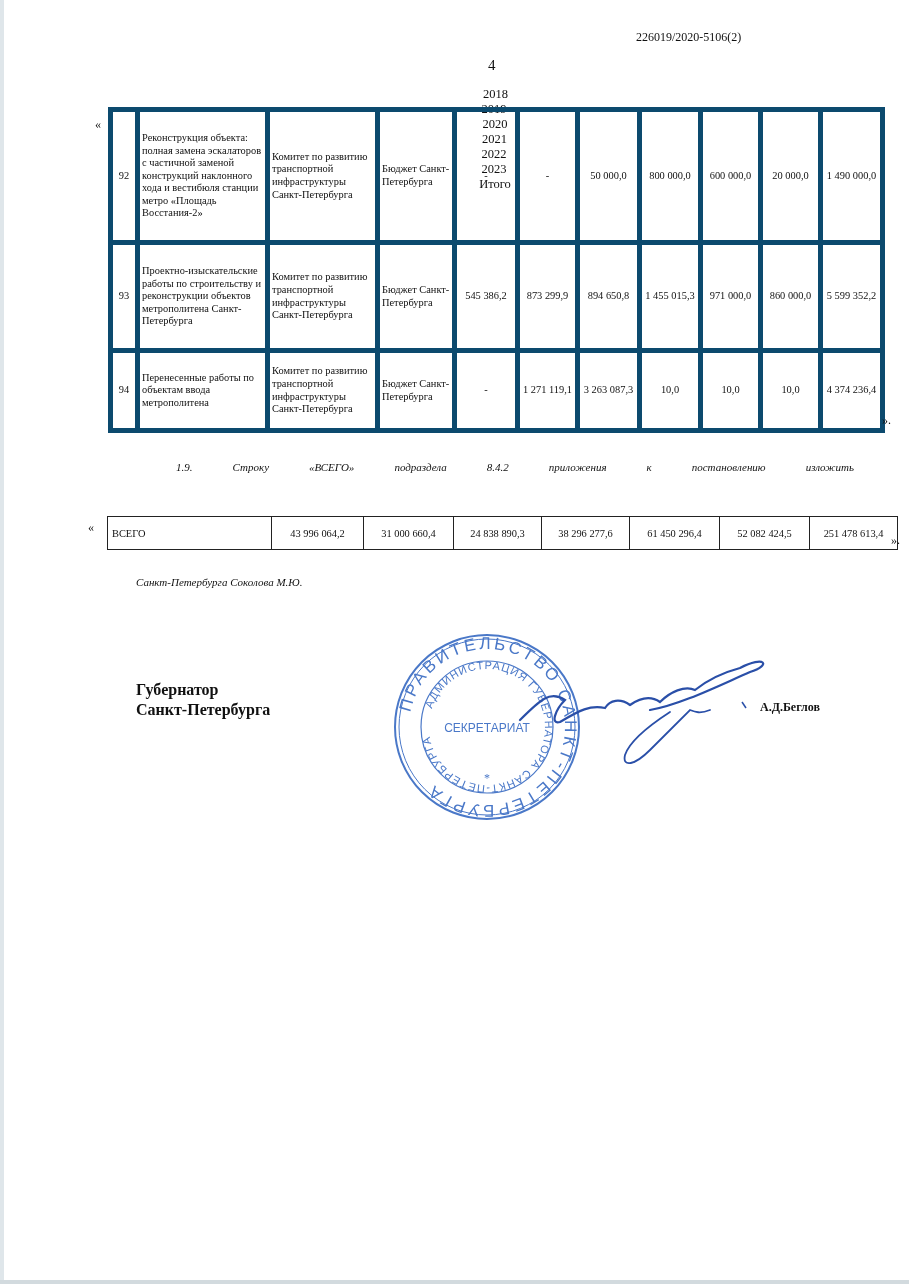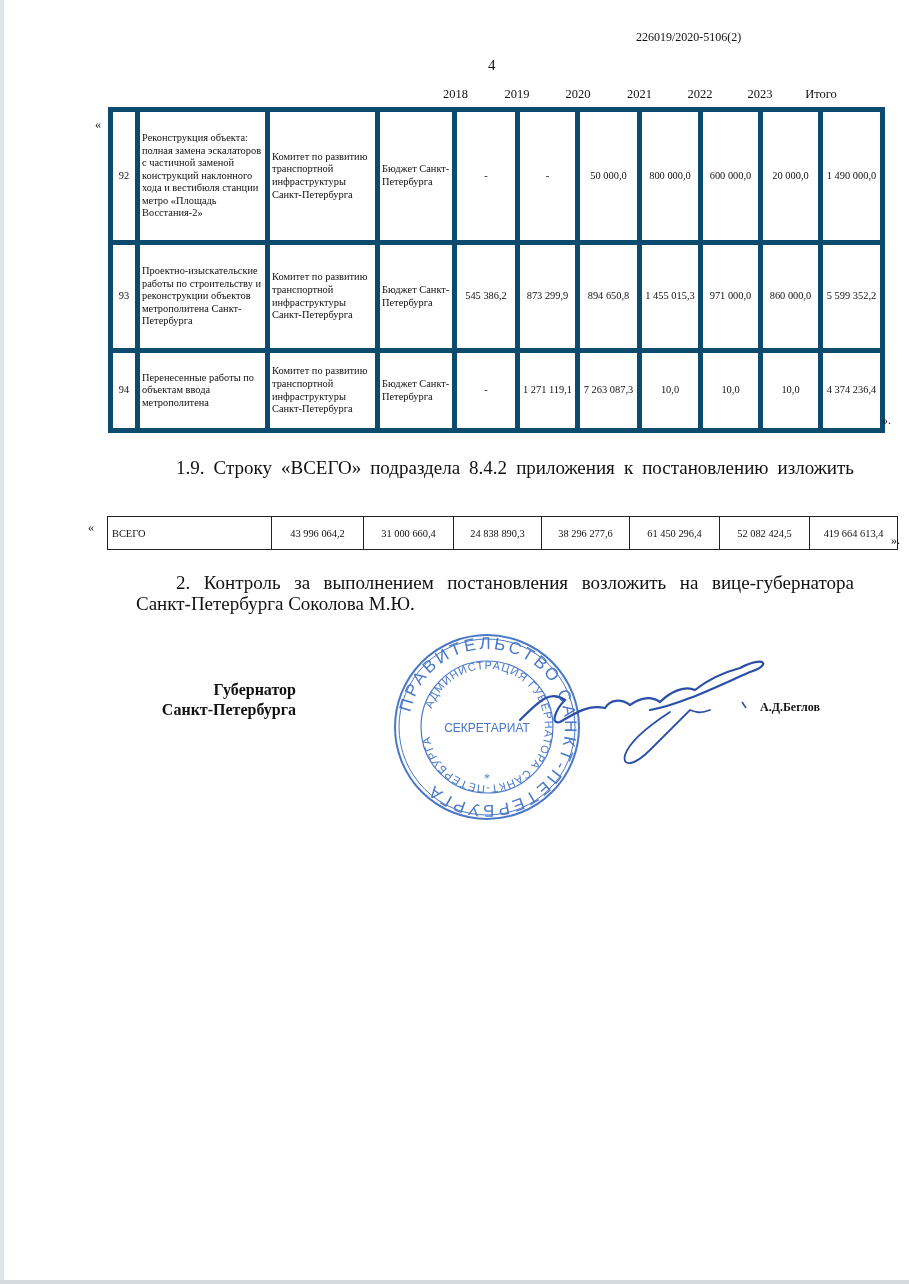--- a/index.html
+++ b/index.html
@@ -2,32 +2,32 @@
 <html><head>
 <meta charset="utf-8">
 <style>
   html, body { margin:0; padding:0; }
   body { width:909px; height:1284px; background:#ffffff; position:relative; overflow:hidden;
          font-family:"Liberation Serif", serif; color:#111; }
   .page-edge-left { position:absolute; left:0; top:0; width:4px; height:1284px; background:#dfe6ea; }
   .page-edge-bottom { position:absolute; left:0; bottom:0; width:909px; height:4px; background:#d2dade; }
   .docnum { position:absolute; left:636px; top:30px; font-size:12px; }
   .pagenum { position:absolute; left:488px; top:57px; font-size:15px; }
-  .years-head { position:absolute; top:87px; left:424px; width:428px; height:16px; display:flex; font-size:12.5px; }
+  .years-head { position:absolute; top:87px; left:464px; width:428px; height:16px; display:flex; font-size:12.5px;flex-direction:column; }
   .years-head span { display:block; text-align:center; }
   .quote { position:absolute; font-size:12px; }
   table.main { position:absolute; left:108px; top:107px; border-collapse:collapse; font-size:10.4px; line-height:12.6px; table-layout:fixed; }
   table.main td { border:5px solid #0c4a6e; padding:0 2px; vertical-align:middle; }
   table.main td.num { text-align:center; }
   table.main td.val { text-align:center; white-space:nowrap; padding:0; }
-  .para { position:absolute; font-size:19px; line-height:21px; text-align:justify; }
+  .para { position:absolute; font-size:11px; line-height:21px; text-align:justify;font-style:italic; }
   table.total { position:absolute; left:107px; top:516px; border-collapse:collapse; table-layout:fixed; font-size:10.4px; }
   table.total td { border:1px solid #222; height:32px; text-align:center; padding:0; white-space:nowrap; }
   table.total td.label { text-align:left; padding-left:4px;margin-top:20px; }
-  .gov-title { position:absolute; left:136px; top:680px; font-weight:bold; font-size:16px; line-height:20px; text-align:right; width:160px; }
+  .gov-title { position:absolute; left:136px; top:680px; font-weight:bold; font-size:16px; line-height:20px; text-align:left; width:160px; }
   .gov-name { position:absolute; left:760px; top:700px; font-weight:bold; font-size:12px;text-align:center; }
   .stamp { position:absolute; left:392px; top:632px; }
   .signature { position:absolute; left:510px; top:650px; }
 </style>
 </head>
 <body>
 
 <div class="page-edge-left"></div>
 <div class="page-edge-bottom"></div>
 
@@ -87,21 +87,21 @@
     <td class="val">860 000,0</td>
     <td class="val">5 599 352,2</td>
   </tr>
   <tr style="height:80px">
     <td class="num">94</td>
     <td>Перенесенные работы по объектам ввода метрополитена</td>
     <td>Комитет по развитию транспортной инфраструктуры Санкт-Петербурга</td>
     <td>Бюджет Санкт-Петербурга</td>
     <td class="val">-</td>
     <td class="val">1 271 119,1</td>
-    <td class="val">7 263 087,3</td>
+    <td class="val">3 263 087,3</td>
     <td class="val">10,0</td>
     <td class="val">10,0</td>
     <td class="val">10,0</td>
     <td class="val">4 374 236,4</td>
   </tr>
 </tbody>
   </table>
 
 <span class="quote" style="left:882px; top:413px;">».</span>
 
@@ -123,28 +123,27 @@
   </colgroup>
   <tbody>
       <tr>
     <td class="label">ВСЕГО</td>
     <td>43 996 064,2</td>
     <td>31 000 660,4</td>
     <td>24 838 890,3</td>
     <td>38 296 277,6</td>
     <td>61 450 296,4</td>
     <td>52 082 424,5</td>
-    <td>419 664 613,4</td>
+    <td>251 478 613,4</td>
   </tr>
 </tbody>
   </table>
 <span class="quote" style="left:891px; top:533px;">».</span>
 
 <div class="para" style="left:136px; top:572px; width:718px;">
-  <div style="padding-left:40px; text-align-last:justify;">2. Контроль за выполнением постановления возложить на вице-губернатора</div>
   <div>Санкт-Петербурга Соколова М.Ю.</div>
 </div>
 
 <div class="gov-title">
   <div>Губернатор</div>
   <div>Санкт-Петербурга</div>
 </div>
 
 <svg class="stamp" width="190" height="190" viewBox="0 0 190 190">
   <defs>

